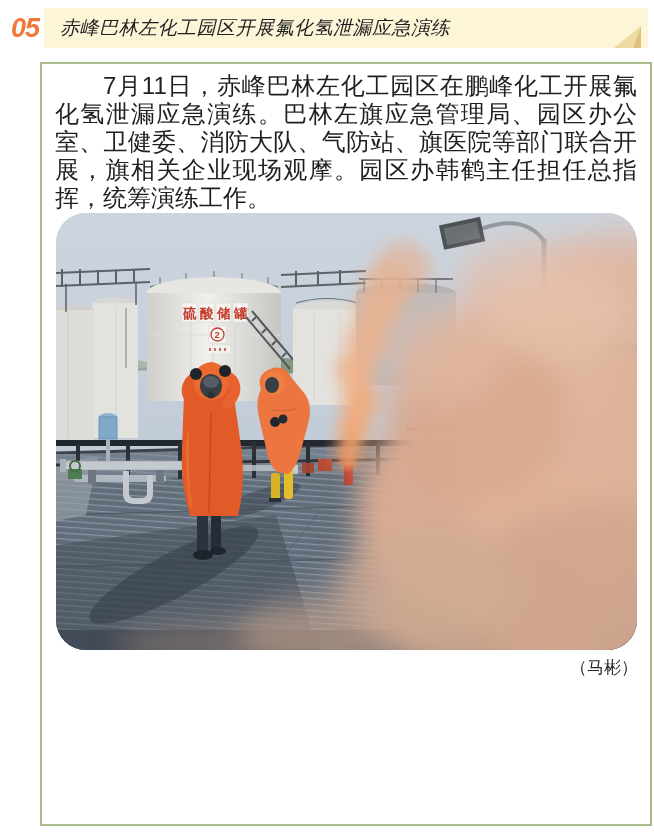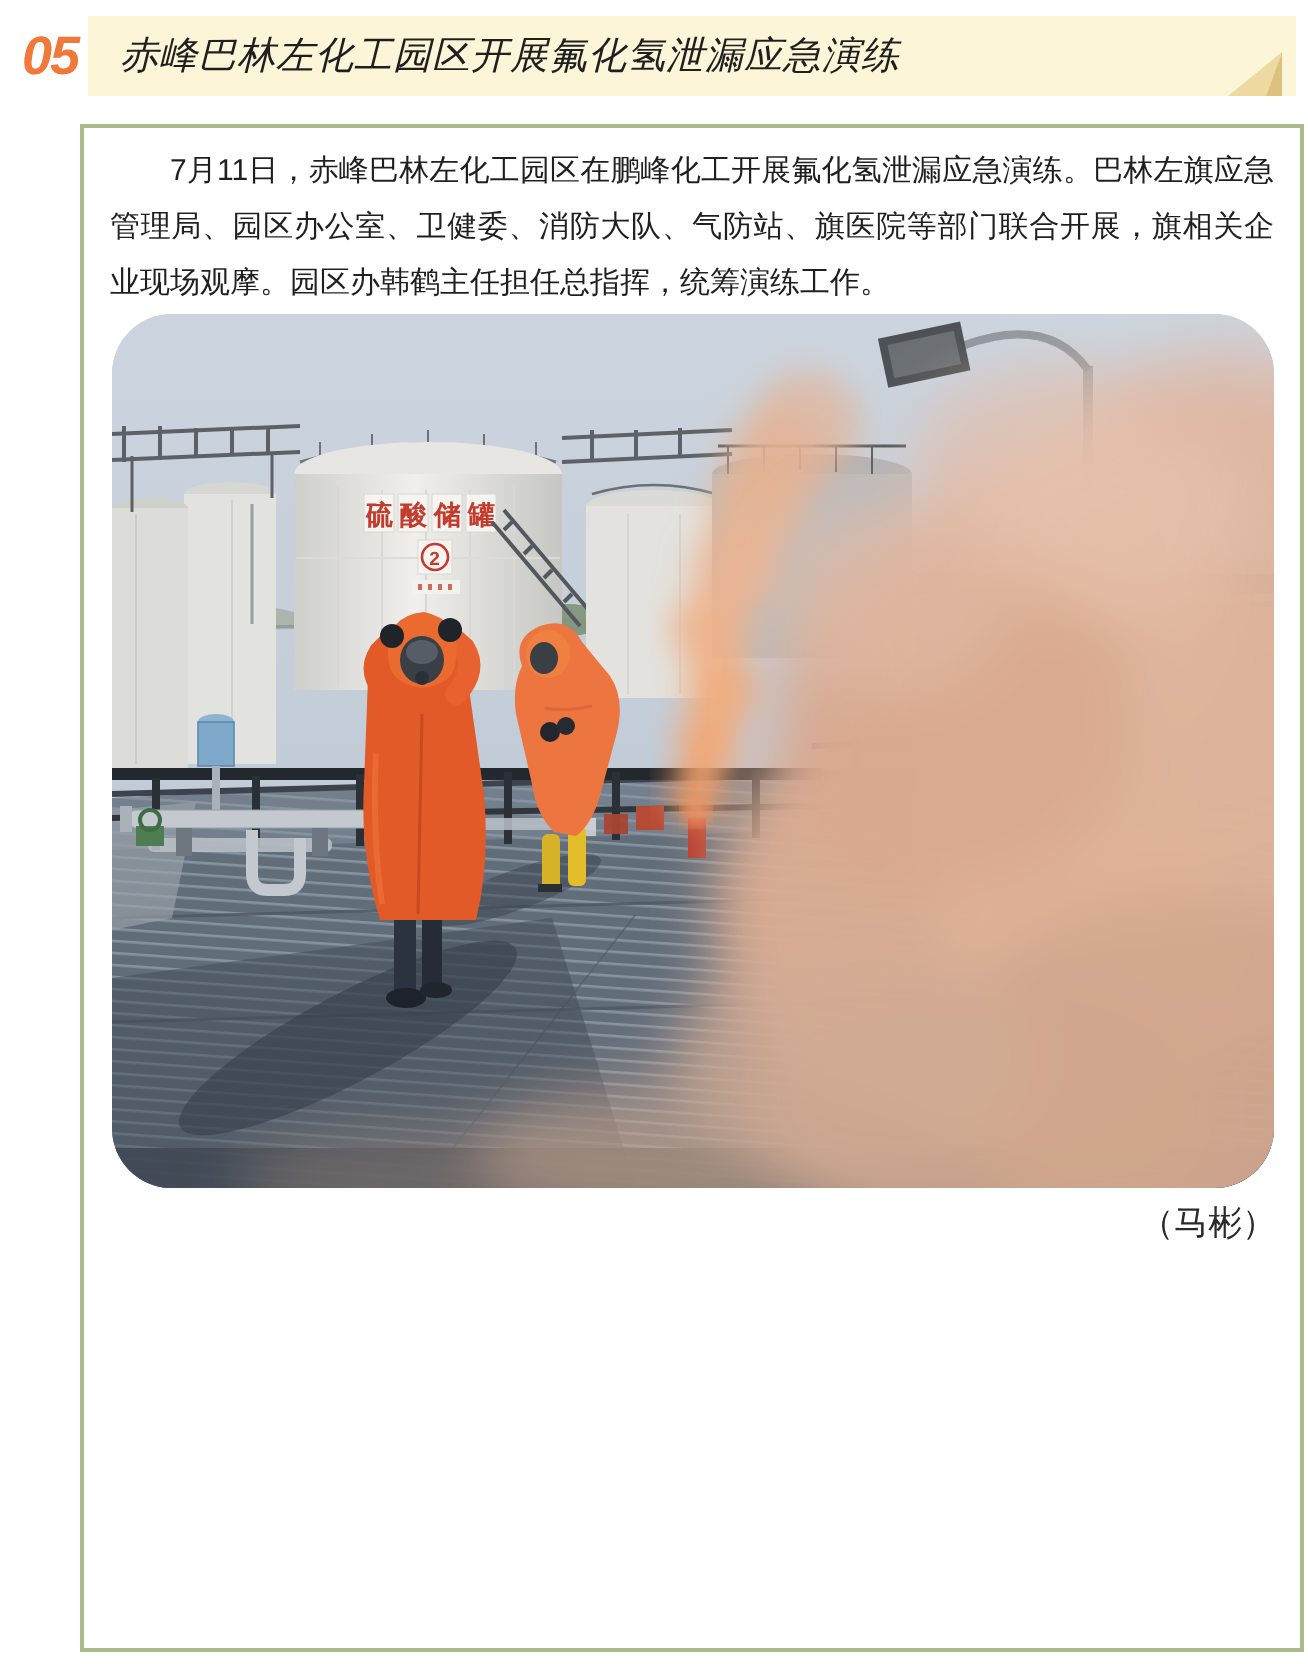--- a/index.html
+++ b/index.html
@@ -12,21 +12,21 @@
              font-size:27px; font-weight:bold; font-style:italic; line-height:40px;
              text-align:center; color:#f0793a; letter-spacing:-1px; }
   .hdr-bar { position:absolute; left:44px; top:0; width:604px; height:40px;
              background:#fdf5d8; display:flex; align-items:center; padding-left:16px;font-style:italic; }
   .hdr-title { font-size:19px; color:#1f1f1f; letter-spacing:0.5px; }
   .hdr-fold { position:absolute; right:4px; bottom:-2px; width:30px; height:24px; }
 
   
   .box { position:absolute; left:40px; top:62px; width:612px; height:764px;
          background:#fff; border:2px solid #a8bb8c; }
-  .article-text { margin:8px 13px 0 13px; font-size:15px; line-height:28px;
+  .article-text { margin:8px 13px 0 13px; font-size:24px; line-height:28px;
                   color:#1f1f1f; text-align:justify; }
   .article-text p { text-indent:2em; }
   .photo-wrap { width:581px; height:437px; margin:1px auto 0 auto; position:relative;
                 overflow:hidden; background:#c5ced9;border-radius:30px; }
   .credit { margin:6px 12px 0 0; text-align:right; font-size:17px; color:#2a2a2a; }
 </style>
 </head>
 <body>
 
 <div class="page">

